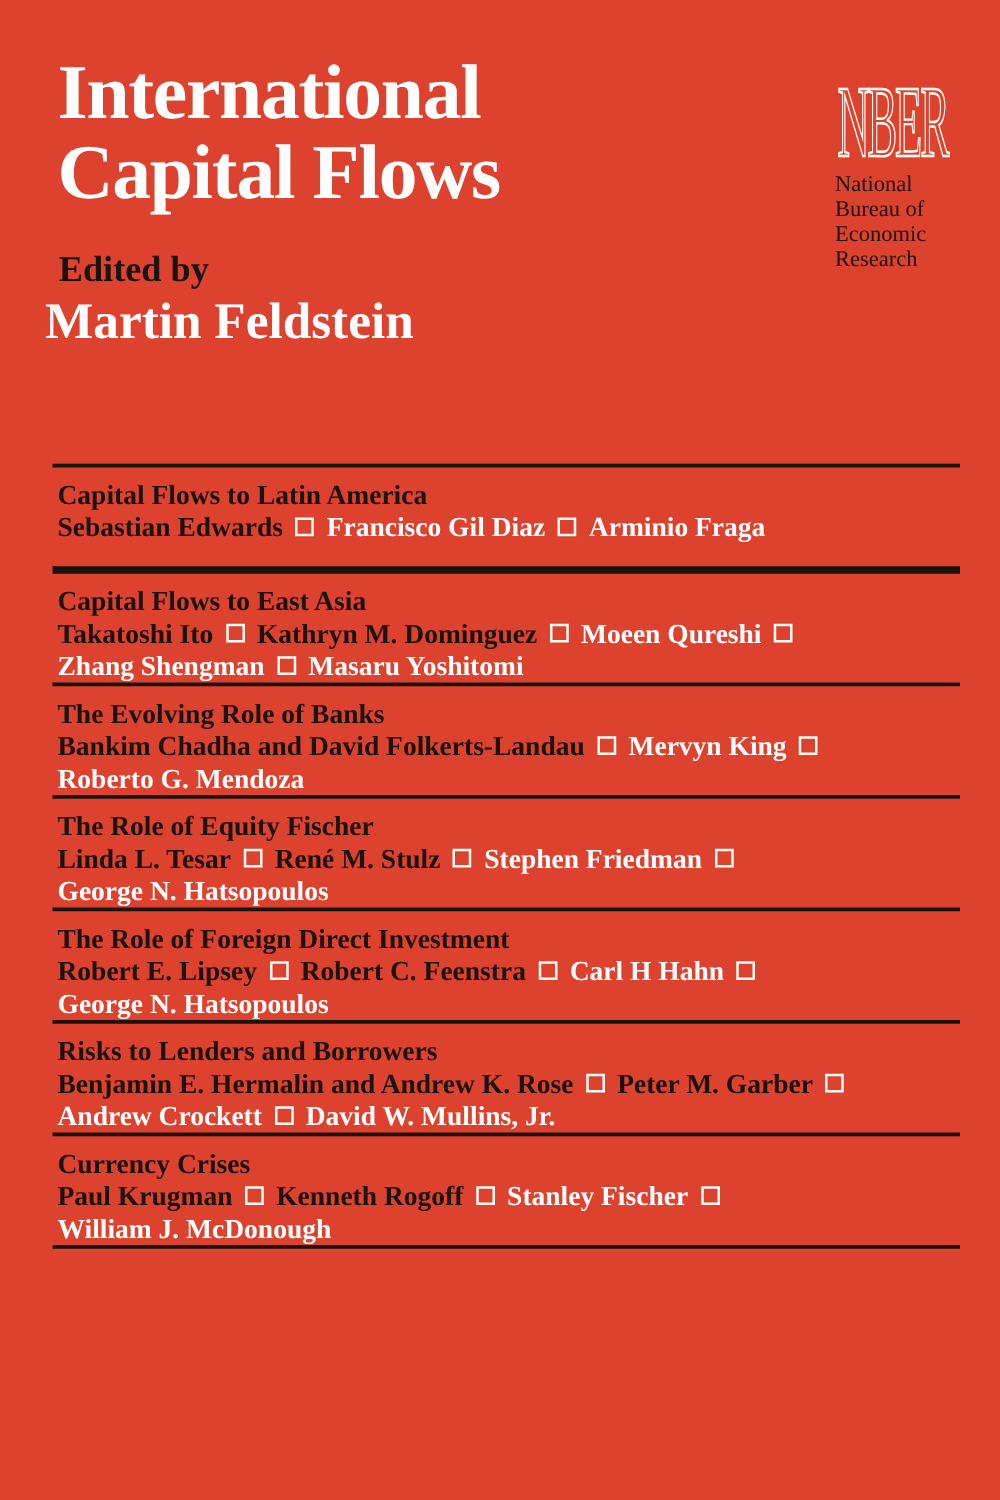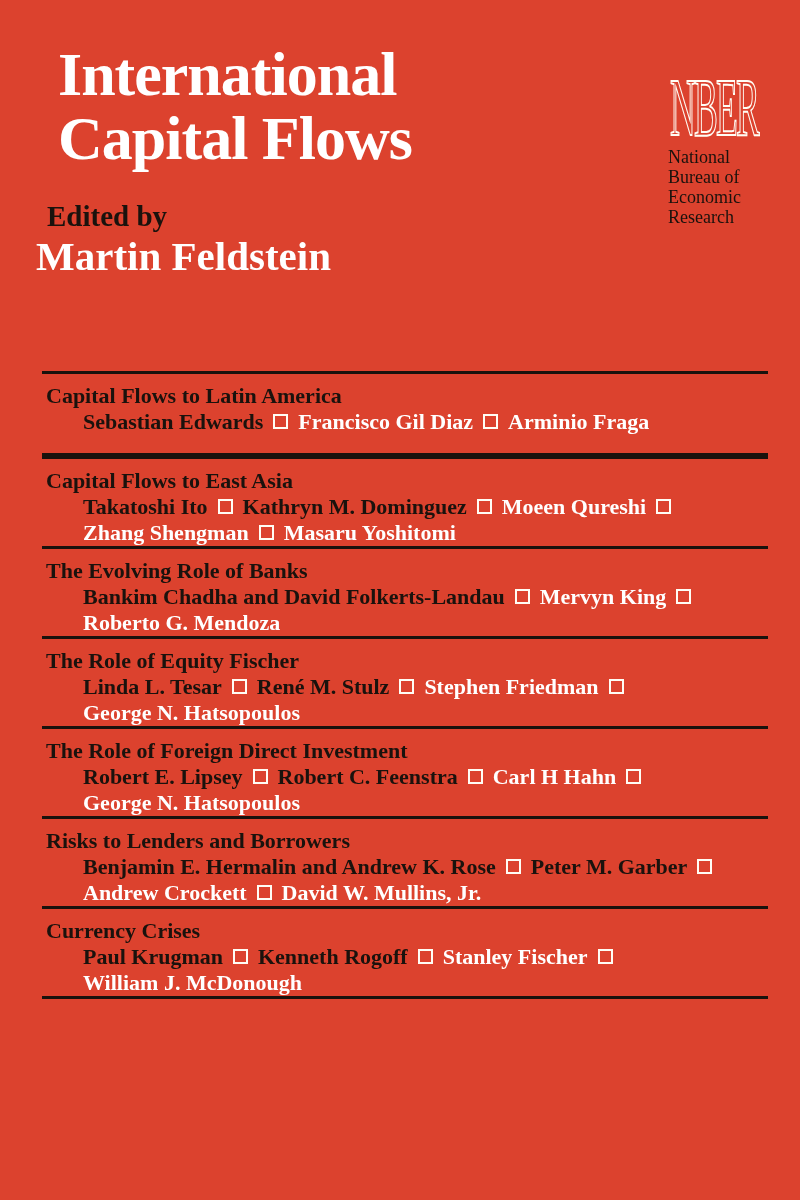--- a/index.html
+++ b/index.html
@@ -10,49 +10,48 @@
   }
   .cover{
     position:relative;width:800px;height:1200px;
     background:#DC422E;
   }
   .title{
     position:absolute;left:46px;top:42px;
     color:#FFFFFF;font-weight:bold;
     font-size:62px;line-height:64px;letter-spacing:-1px;
     white-space:nowrap;
-    margin-left:12px;
   }
   .edited-by{
     position:absolute;left:47px;top:200px;
     color:#1A120D;font-weight:bold;font-size:29px;line-height:32px;
   }
   .editor{
     position:absolute;left:36px;top:234px;
     color:#FFFFFF;font-weight:bold;font-size:41px;line-height:44px;
     white-space:nowrap;
   }
-  .logo-block{position:absolute;left:668px;top:74px;width:100px;}
+  .logo-block{position:absolute;left:668px;top:64px;width:100px;}
   .logo-block svg{display:block;}
   .org-name{
     margin-top:3px;
     color:#1A120D;font-size:18px;line-height:20px;font-weight:normal;
   }
   .section-list{
     position:absolute;left:42px;top:371px;width:726px;
   }
   .rule{height:3px;background:#1A120D;}
   .section{padding:9px 0 0 4px;}
   .section.first{padding-bottom:18px;}
   .heading{
     color:#1A120D;font-weight:bold;font-size:22px;line-height:26px;
     letter-spacing:0px;white-space:nowrap;
   }
   .authors-line{
-    font-weight:bold;font-size:22px;line-height:26px;white-space:nowrap;margin-left:37px;
+    font-weight:bold;font-size:22px;line-height:26px;white-space:nowrap;
   }
   .name.k{color:#1A120D;}
   .name.w{color:#FFFFFF;}
   .square{
     display:inline-block;width:11px;height:11px;
     border:2px solid #FFFDF5;margin:0 10px;
   }
 </style>
 </head>
 <body>

